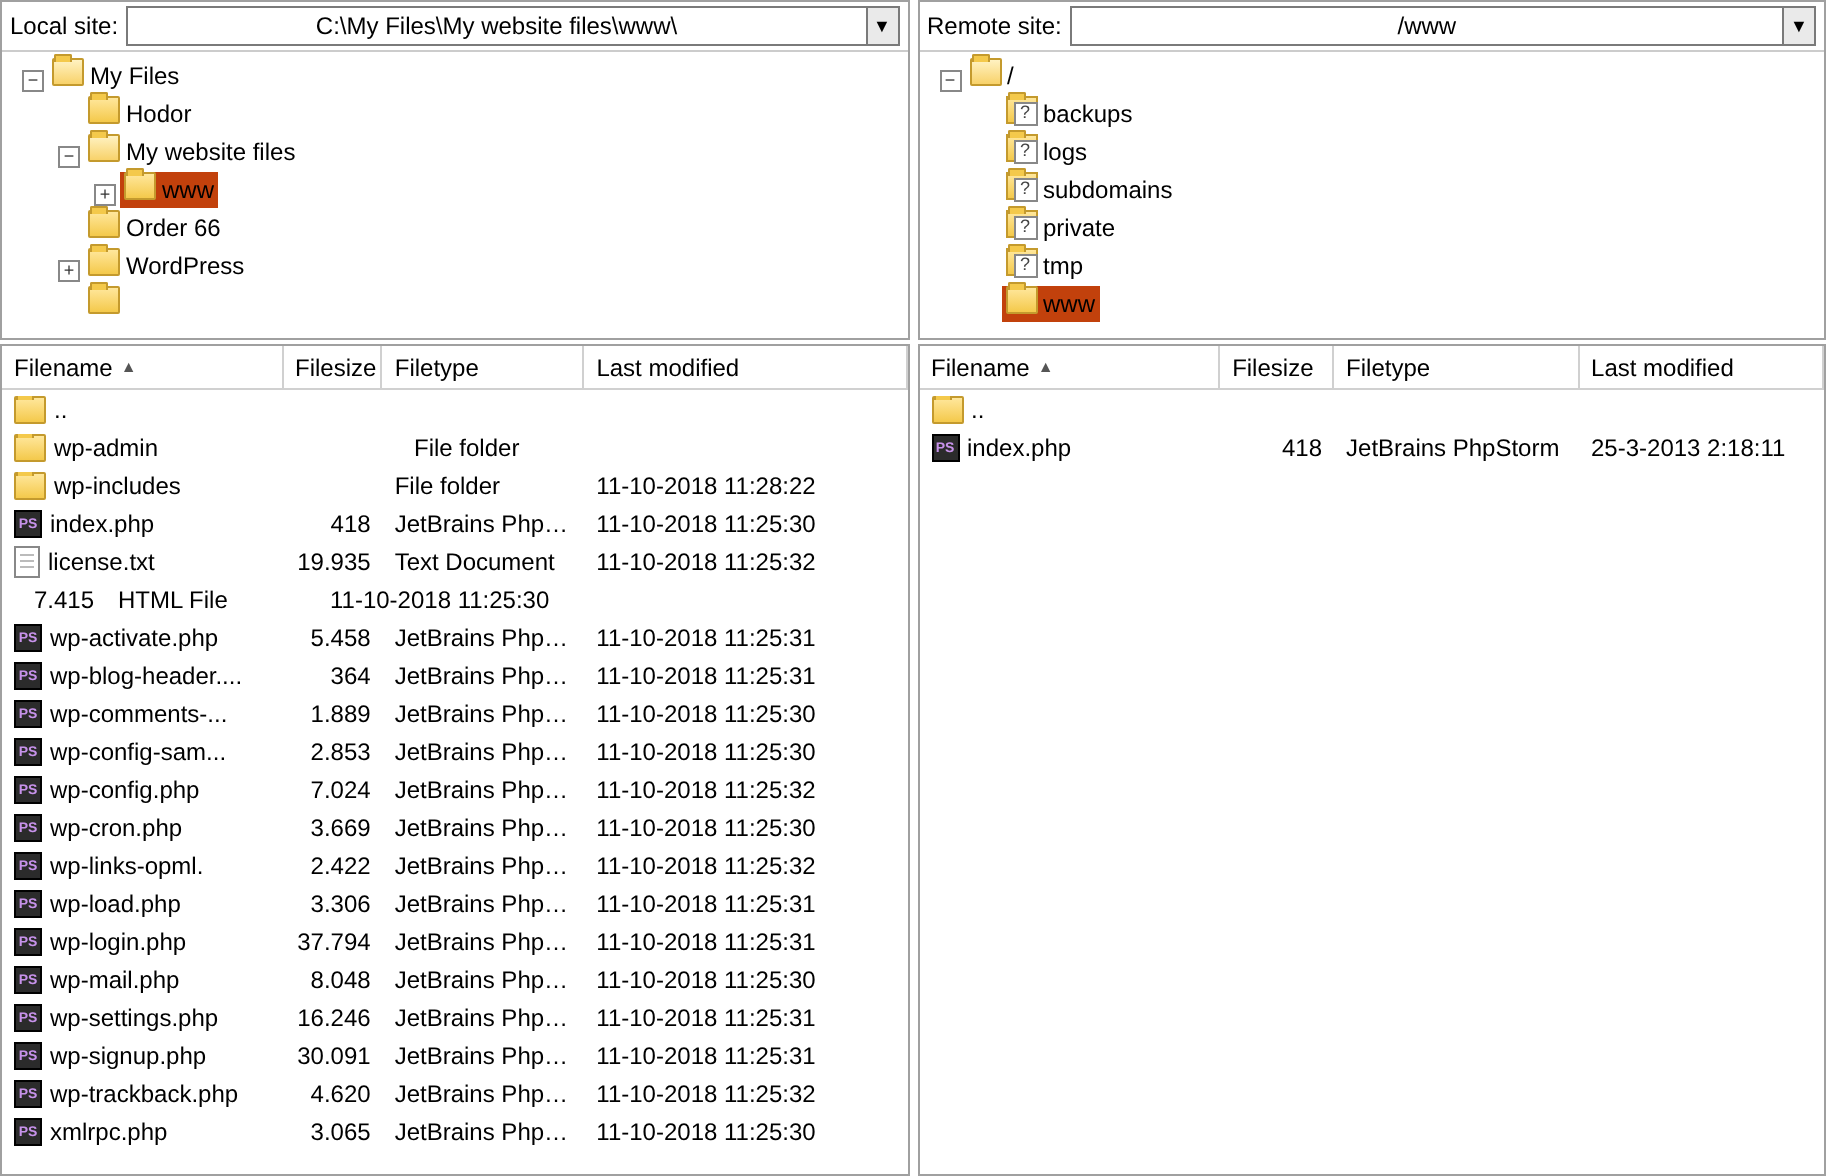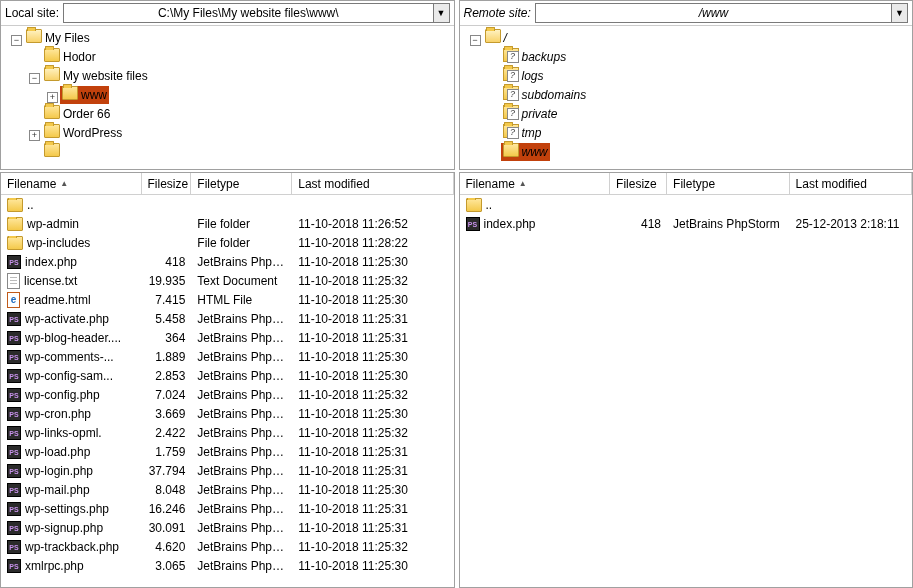--- a/index.html
+++ b/index.html
@@ -15,21 +15,21 @@
   }
   .pane-row { display: flex; height: 170px; }
   .panel {
     flex: 1;
     border: 1px solid #a0a0a0;
     display: flex;
     flex-direction: column;
     min-width: 0;
     background:#fff;
   }
-  .panel + .panel { margin-left: 4px; font-style: italic; }
+  .panel + .panel { margin-left: 4px; }
   .pathbar {
     display: flex;
     align-items: center;
     padding: 2px 4px;
     gap: 4px;
     border-bottom: 1px solid #ccc;
     background:#fff;
   }
   .pathbar label { white-space: nowrap; }
   .path-combo {
@@ -300,21 +300,20 @@
           <div class="cell c3"></div>
           <div class="cell c4"></div>
         </div>
         <div class="frow">
           <div class="cell name c1">
             <span class="icon folder"></span>
             <span>wp-admin</span>
           </div>
           <div class="cell c2"></div>
           <div class="cell c3">File folder</div>
-          <div class="cell c4">11-10-2018 11:26:52</div>
         </div>
         <div class="frow">
           <div class="cell name c1">
             <span class="icon folder"></span>
             <span>wp-includes</span>
           </div>
           <div class="cell c2"></div>
           <div class="cell c3">File folder</div>
           <div class="cell c4">11-10-2018 11:28:22</div>
         </div>
@@ -330,24 +329,20 @@
         <div class="frow">
           <div class="cell name c1">
             <span class="icon file"></span>
             <span>license.txt</span>
           </div>
           <div class="cell c2">19.935</div>
           <div class="cell c3">Text Document</div>
           <div class="cell c4">11-10-2018 11:25:32</div>
         </div>
         <div class="frow">
-          <div class="cell name c1">
-            <span class="icon html"></span>
-            <span>readme.html</span>
-          </div>
           <div class="cell c2">7.415</div>
           <div class="cell c3">HTML File</div>
           <div class="cell c4">11-10-2018 11:25:30</div>
         </div>
         <div class="frow">
           <div class="cell name c1">
             <span class="icon php"></span>
             <span>wp-activate.php</span>
           </div>
           <div class="cell c2">5.458</div>
@@ -406,21 +401,21 @@
           </div>
           <div class="cell c2">2.422</div>
           <div class="cell c3">JetBrains PhpS...</div>
           <div class="cell c4">11-10-2018 11:25:32</div>
         </div>
         <div class="frow">
           <div class="cell name c1">
             <span class="icon php"></span>
             <span>wp-load.php</span>
           </div>
-          <div class="cell c2">1.759</div>
+          <div class="cell c2">3.306</div>
           <div class="cell c3">JetBrains PhpS...</div>
           <div class="cell c4">11-10-2018 11:25:31</div>
         </div>
         <div class="frow">
           <div class="cell name c1">
             <span class="icon php"></span>
             <span>wp-login.php</span>
           </div>
           <div class="cell c2">37.794</div>
           <div class="cell c3">JetBrains PhpS...</div>
@@ -499,17 +494,17 @@
           <div class="cell c3"></div>
           <div class="cell c4"></div>
         </div>
         <div class="frow">
           <div class="cell name c1">
             <span class="icon php"></span>
             <span>index.php</span>
           </div>
           <div class="cell c2">418</div>
           <div class="cell c3">JetBrains PhpStorm</div>
-          <div class="cell c4">25-12-2013 2:18:11</div>
+          <div class="cell c4">25-3-2013 2:18:11</div>
         </div>
       </div>
   </div>
 </div>
 
 </body></html>

